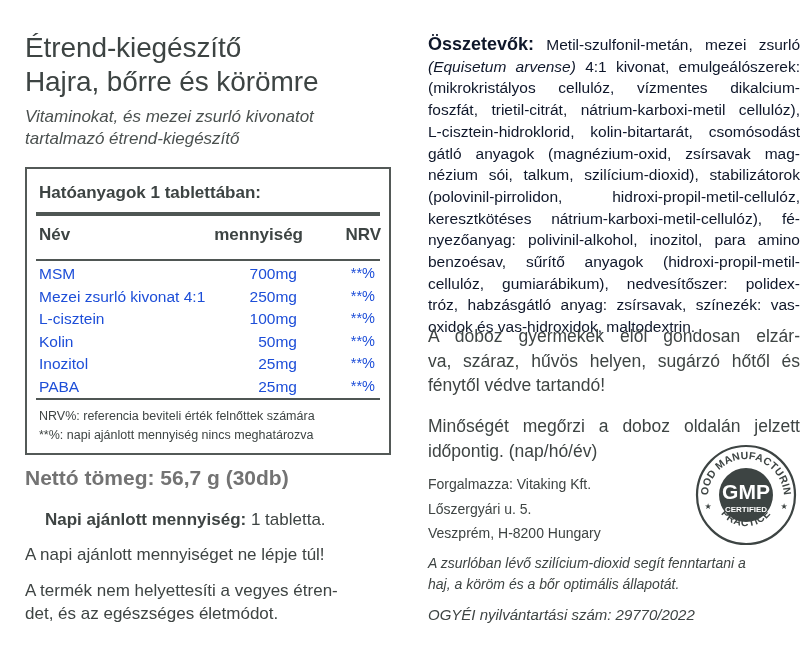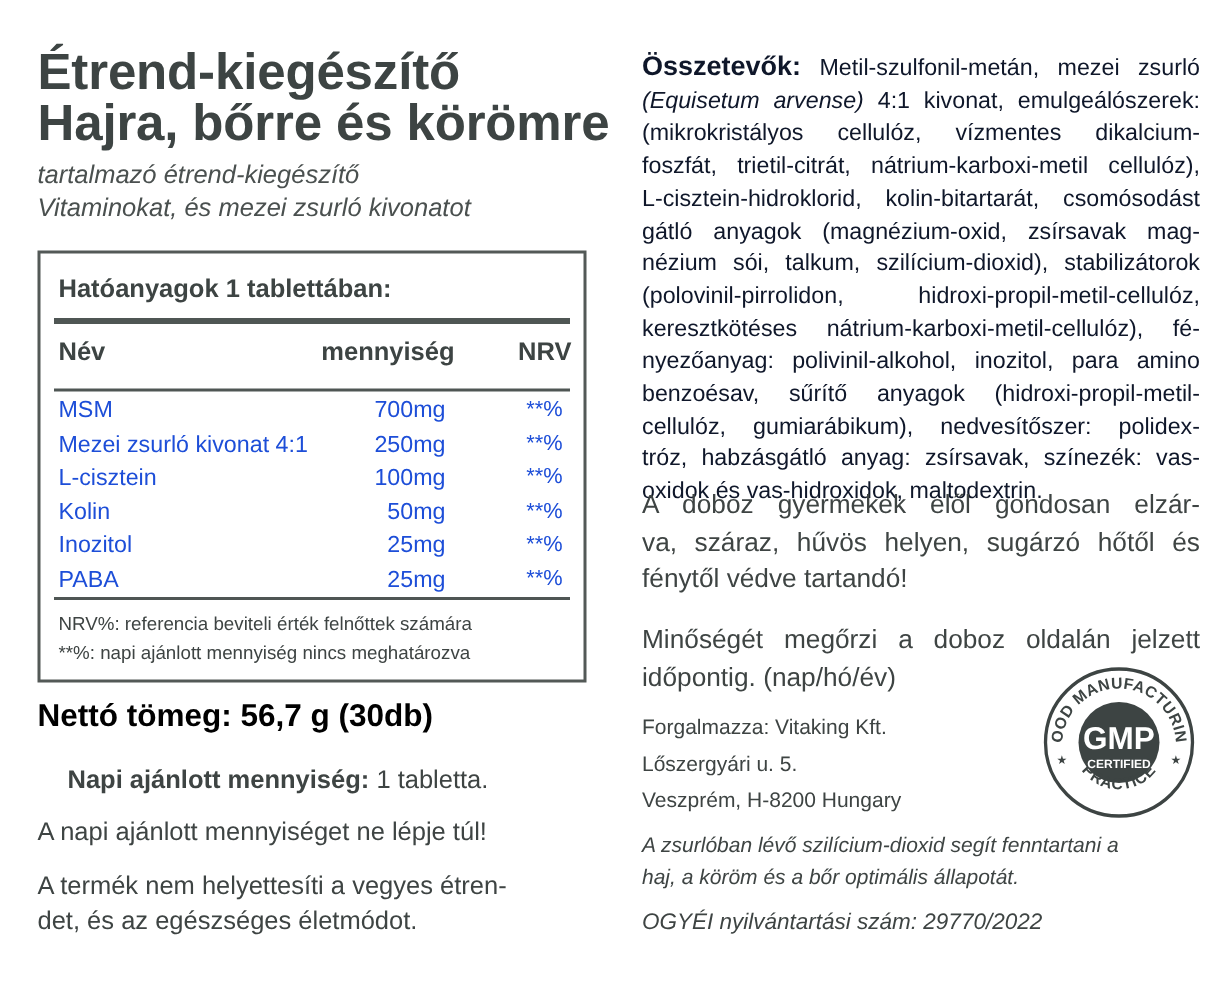--- a/index.html
+++ b/index.html
@@ -7,21 +7,21 @@
     body {
       font-family: "Liberation Sans", sans-serif;
       color: #3e4443;
       position: relative;
     }
     .col-left { position: absolute; left: 25px; top: 0; width: 370px; }
     .col-right { position: absolute; left: 428px; top: 0; width: 372px; }
 
     .title {
       position: absolute; left: 0; top: 31px;
-      font-size: 34px; font-weight: bold; line-height: 34px;
+      font-size: 28px; font-weight: normal; line-height: 34px;
       color: #3d4443; letter-spacing: -0.1px; white-space: nowrap;
     }
     .subtitle {
       position: absolute; left: 0; top: 106px;
       font-size: 17px; font-style: italic; line-height: 22px;
       color: #4a504f; white-space: nowrap;
     }
 
     .ingr-box {
       position: absolute; left: 0; top: 167px;
@@ -59,21 +59,21 @@
       position: absolute; left: 9px; right: 9px; top: 229px;
       height: 2px; background: #4f5654;
     }
     .foot {
       position: absolute; left: 12px; top: 238px;
       font-size: 12.5px; line-height: 19px; color: #3e4443; white-space: nowrap;
     }
 
     .net {
       position: absolute; left: 0; top: 466px;
-      font-size: 21px; font-weight: bold; color: #000000; white-space: nowrap;
+      font-size: 21px; font-weight: bold; color: #737373; white-space: nowrap;
     }
     .p { position: absolute; left: 0; font-size: 17px; color: #3e4443; white-space: nowrap; line-height: 23px; }
     .p b { font-weight: bold; }
     .p-daily { top: 508px; margin-left: 20px; }
     .p-warn { top: 543px; }
     .p-repl { top: 579px; }
 
     .comp {
       position: absolute; left: 0; top: 34px; width: 372px;
       font-size: 15.5px; line-height: 21.7px; color: #0f172a;
@@ -114,22 +114,22 @@
   </style>
 </head>
 <body>
 
 <div class="col-left">
   <div class="title">
     <div>Étrend-kiegészítő</div>
     <div>Hajra, bőrre és körömre</div>
   </div>
   <div class="subtitle">
+    <div>Vitaminokat, és mezei zsurló kivonatot</div>
     <div>tartalmazó étrend-kiegészítő</div>
-    <div>Vitaminokat, és mezei zsurló kivonatot</div>
   </div>
 
   <div class="ingr-box">
     <div class="ingr-heading">Hatóanyagok 1 tablettában:</div>
     <div class="rule-thick"></div>
     <div class="hdr hdr-name">Név</div>
     <div class="hdr hdr-qty">mennyiség</div>
     <div class="hdr hdr-nrv">NRV</div>
     <div class="rule-mid"></div>
     <div class="rows">

